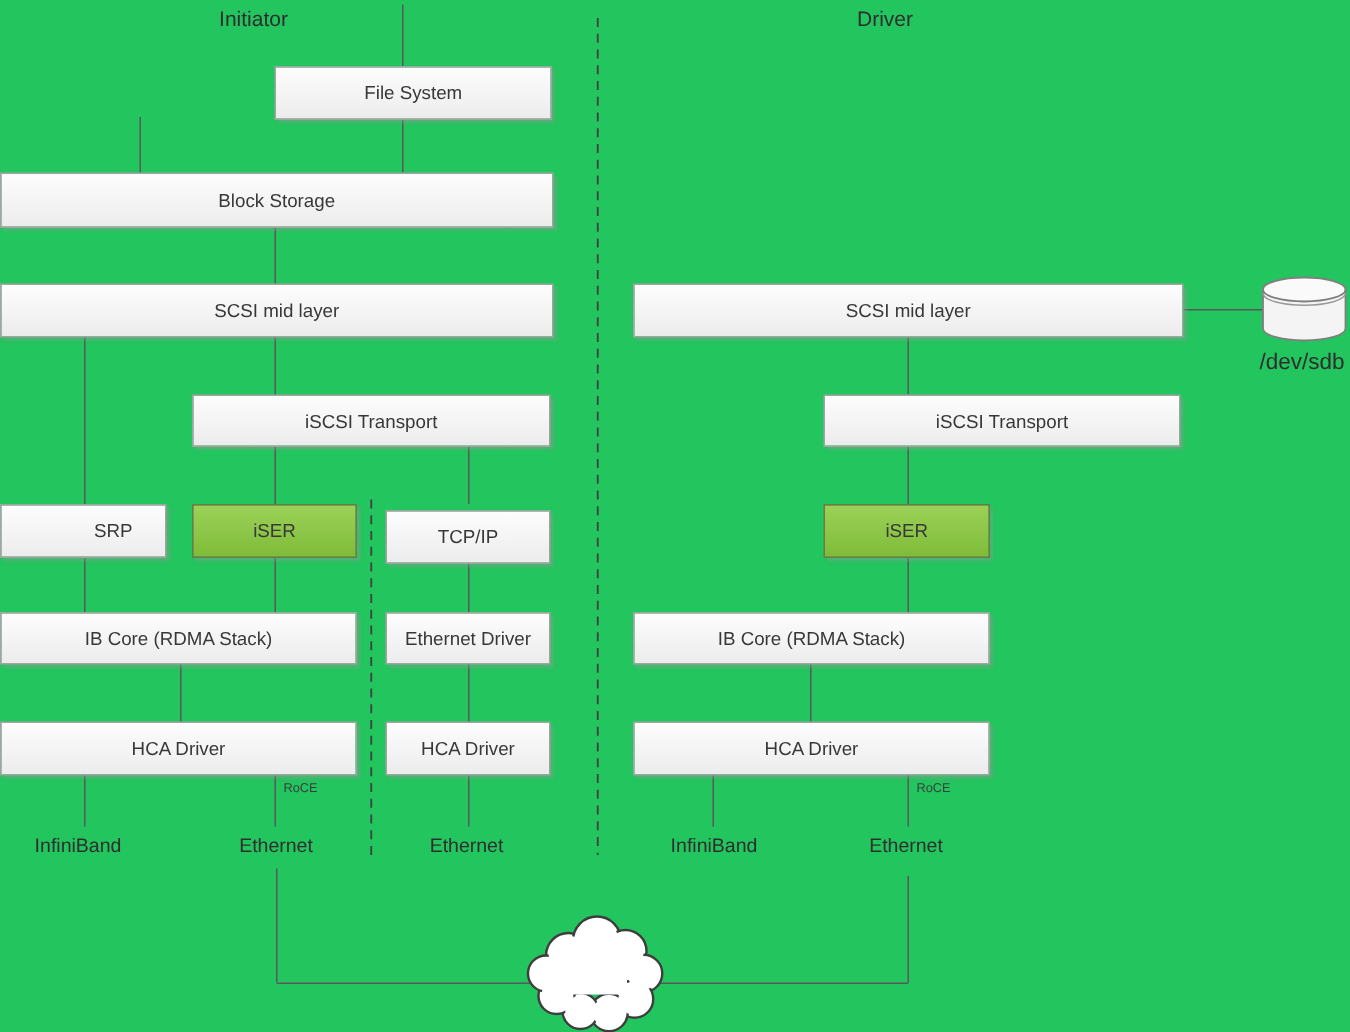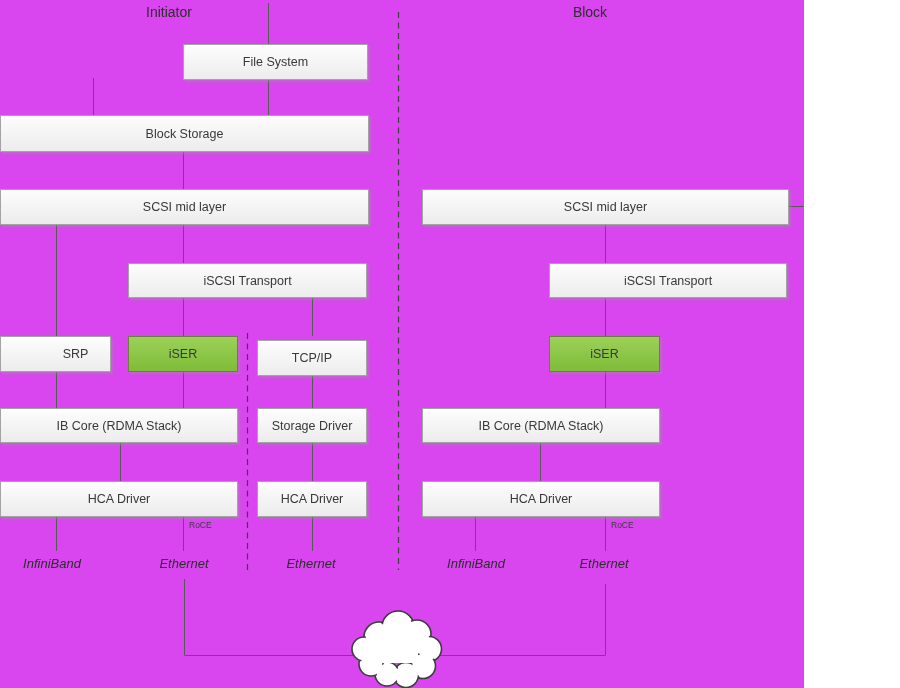--- a/index.html
+++ b/index.html
@@ -1,17 +1,17 @@
 <!DOCTYPE html>
 <html><head>
 <meta charset="utf-8">
 <style>
   html,body { margin:0; padding:0; background:#ffffff; }
   .stage {
-    position:relative; width:804px; height:688px; background:#d946ef;
+    position:relative; width:900px; height:688px; background:#22c55e;
     font-family:"Liberation Sans", sans-serif; overflow:hidden;
   }
   svg.wires { position:absolute; left:0; top:0; width:900px; height:688px; }
   .box {
     position:absolute; box-sizing:border-box;
     border:1px solid #a3a3a3;
     background:linear-gradient(#fdfdfd, #ececec);
     box-shadow:2px 2px 2px rgba(150,150,150,0.45);
     display:flex; align-items:center; justify-content:center;
     font-size:12.5px; color:#383838; white-space:nowrap;
@@ -19,21 +19,21 @@
   .box.green {
     background:linear-gradient(#9bd157, #7fbc39);
     border:1px solid #6e7c42;
   }
   .title {
     position:absolute; width:110px; text-align:center;
     font-size:14px; color:#2e2e2e;
   }
   .port-label {
     position:absolute; width:90px; top:556px; text-align:center;
-    font-size:13px; color:#2e2e2e; white-space:nowrap;font-style:italic;
+    font-size:13px; color:#2e2e2e; white-space:nowrap;
   }
   .roce-label {
     position:absolute; top:520px; font-size:8.5px; color:#3c3c3c;text-align:center;
   }
   .disk-label {
     position:absolute; left:836px; top:233px; width:64px; text-align:center;
     font-size:15px; color:#2e2e2e; white-space:nowrap;
   }
 </style>
 </head>
@@ -104,31 +104,31 @@
         <circle cx="406" cy="675" r="10.7"></circle>
         <circle cx="387" cy="674" r="10.2"></circle>
         <circle cx="371" cy="664" r="10.2"></circle>
         <circle cx="364" cy="649" r="10.2"></circle>
         <rect x="368" y="633" width="50" height="30"></rect>
       </g>
     </g>
   </svg>
 
   <div class="title" style="left:114px; top:4px;">Initiator</div>
-  <div class="title" style="left:535px; top:4px;">Block</div>
+  <div class="title" style="left:535px; top:4px;">Driver</div>
 
   <div class="box" style="left:0px; top:115px; width:369px; height:37px;">Block Storage</div>
   <div class="box" style="left:183px; top:44px; width:185px; height:36px;">File System</div>
   <div class="box" style="left:0px; top:189px; width:369px; height:36px;">SCSI mid layer</div>
   <div class="box" style="left:128px; top:263px; width:239px; height:35px;">iSCSI Transport</div>
   <div class="box" style="left:0px; top:336px; width:111px; height:36px;padding-left:40px;">SRP</div>
   <div class="box green" style="left:128px; top:336px; width:110px; height:36px;">iSER</div>
   <div class="box" style="left:257px; top:340px; width:110px; height:36px;">TCP/IP</div>
   <div class="box" style="left:0px; top:408px; width:238px; height:35px;">IB Core (RDMA Stack)</div>
-  <div class="box" style="left:257px; top:408px; width:110px; height:35px;">Storage Driver</div>
+  <div class="box" style="left:257px; top:408px; width:110px; height:35px;">Ethernet Driver</div>
   <div class="box" style="left:0px; top:481px; width:238px; height:36px;">HCA Driver</div>
   <div class="box" style="left:257px; top:481px; width:110px; height:36px;">HCA Driver</div>
 
   <div class="box" style="left:422px; top:189px; width:367px; height:36px;">SCSI mid layer</div>
   <div class="box" style="left:549px; top:263px; width:238px; height:35px;">iSCSI Transport</div>
   <div class="box green" style="left:549px; top:336px; width:111px; height:36px;">iSER</div>
   <div class="box" style="left:422px; top:408px; width:238px; height:35px;">IB Core (RDMA Stack)</div>
   <div class="box" style="left:422px; top:481px; width:238px; height:36px;">HCA Driver</div>
 
   <div class="roce-label" style="left:189px;">RoCE</div>

